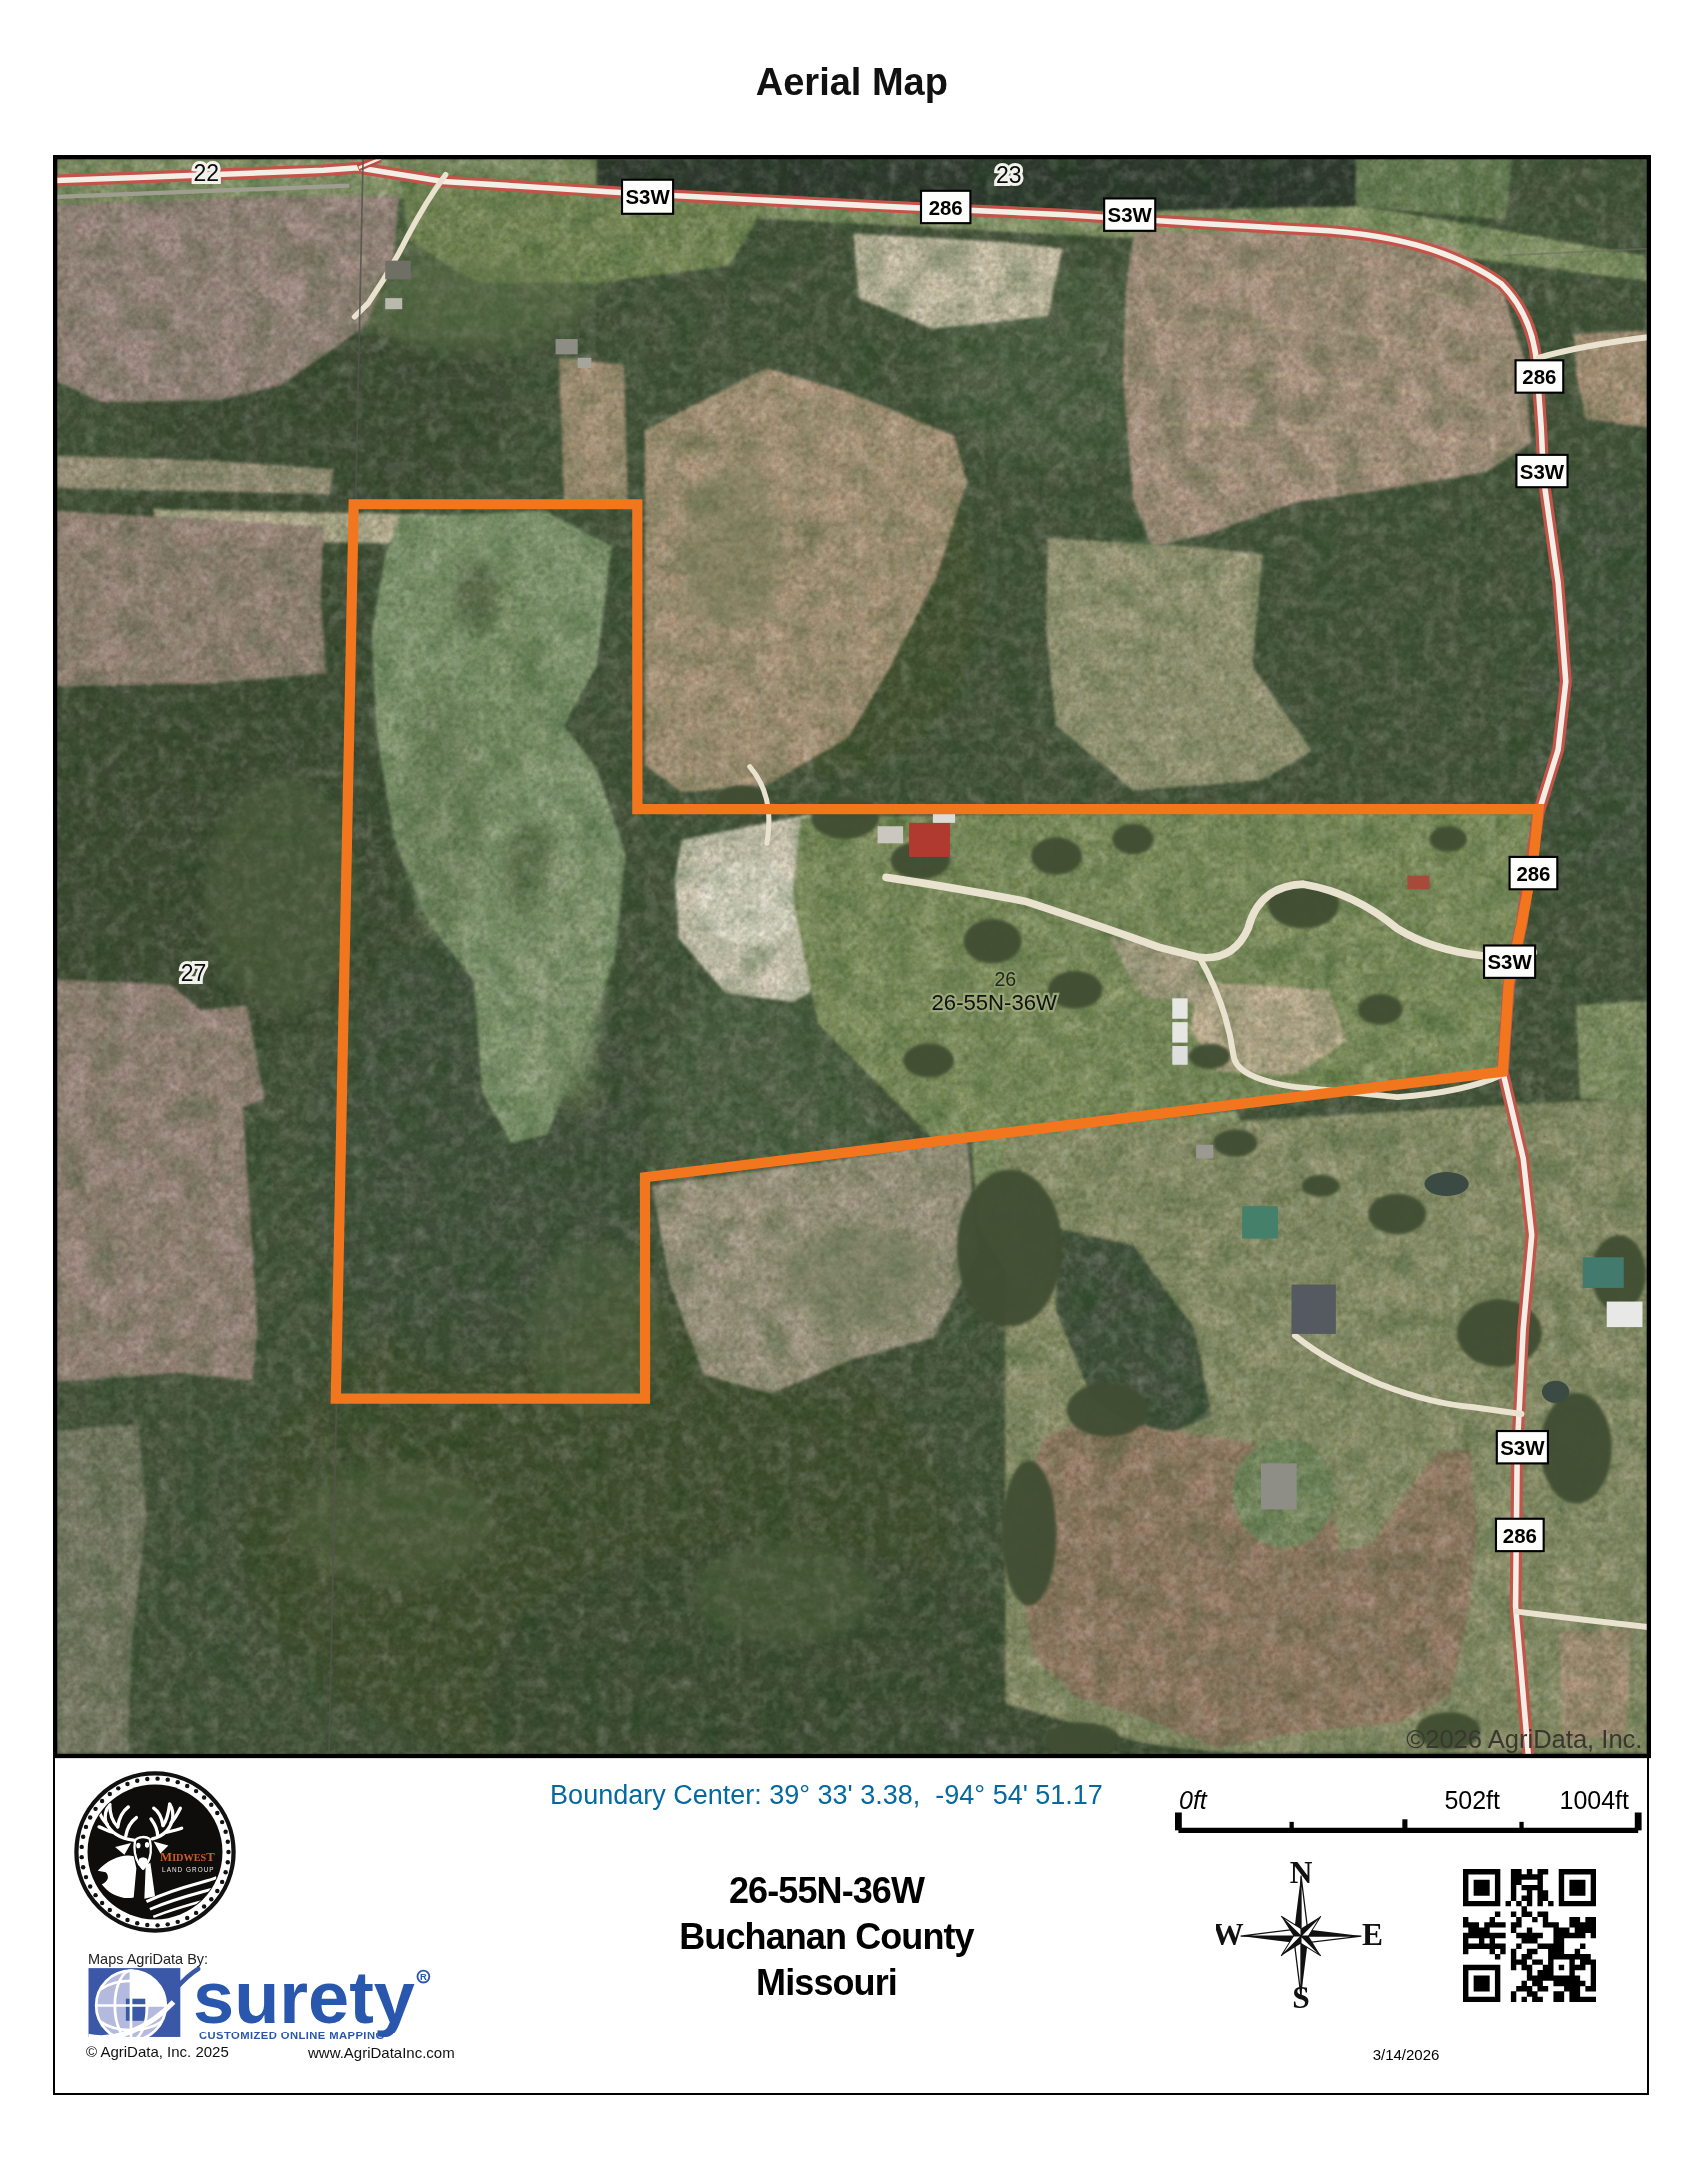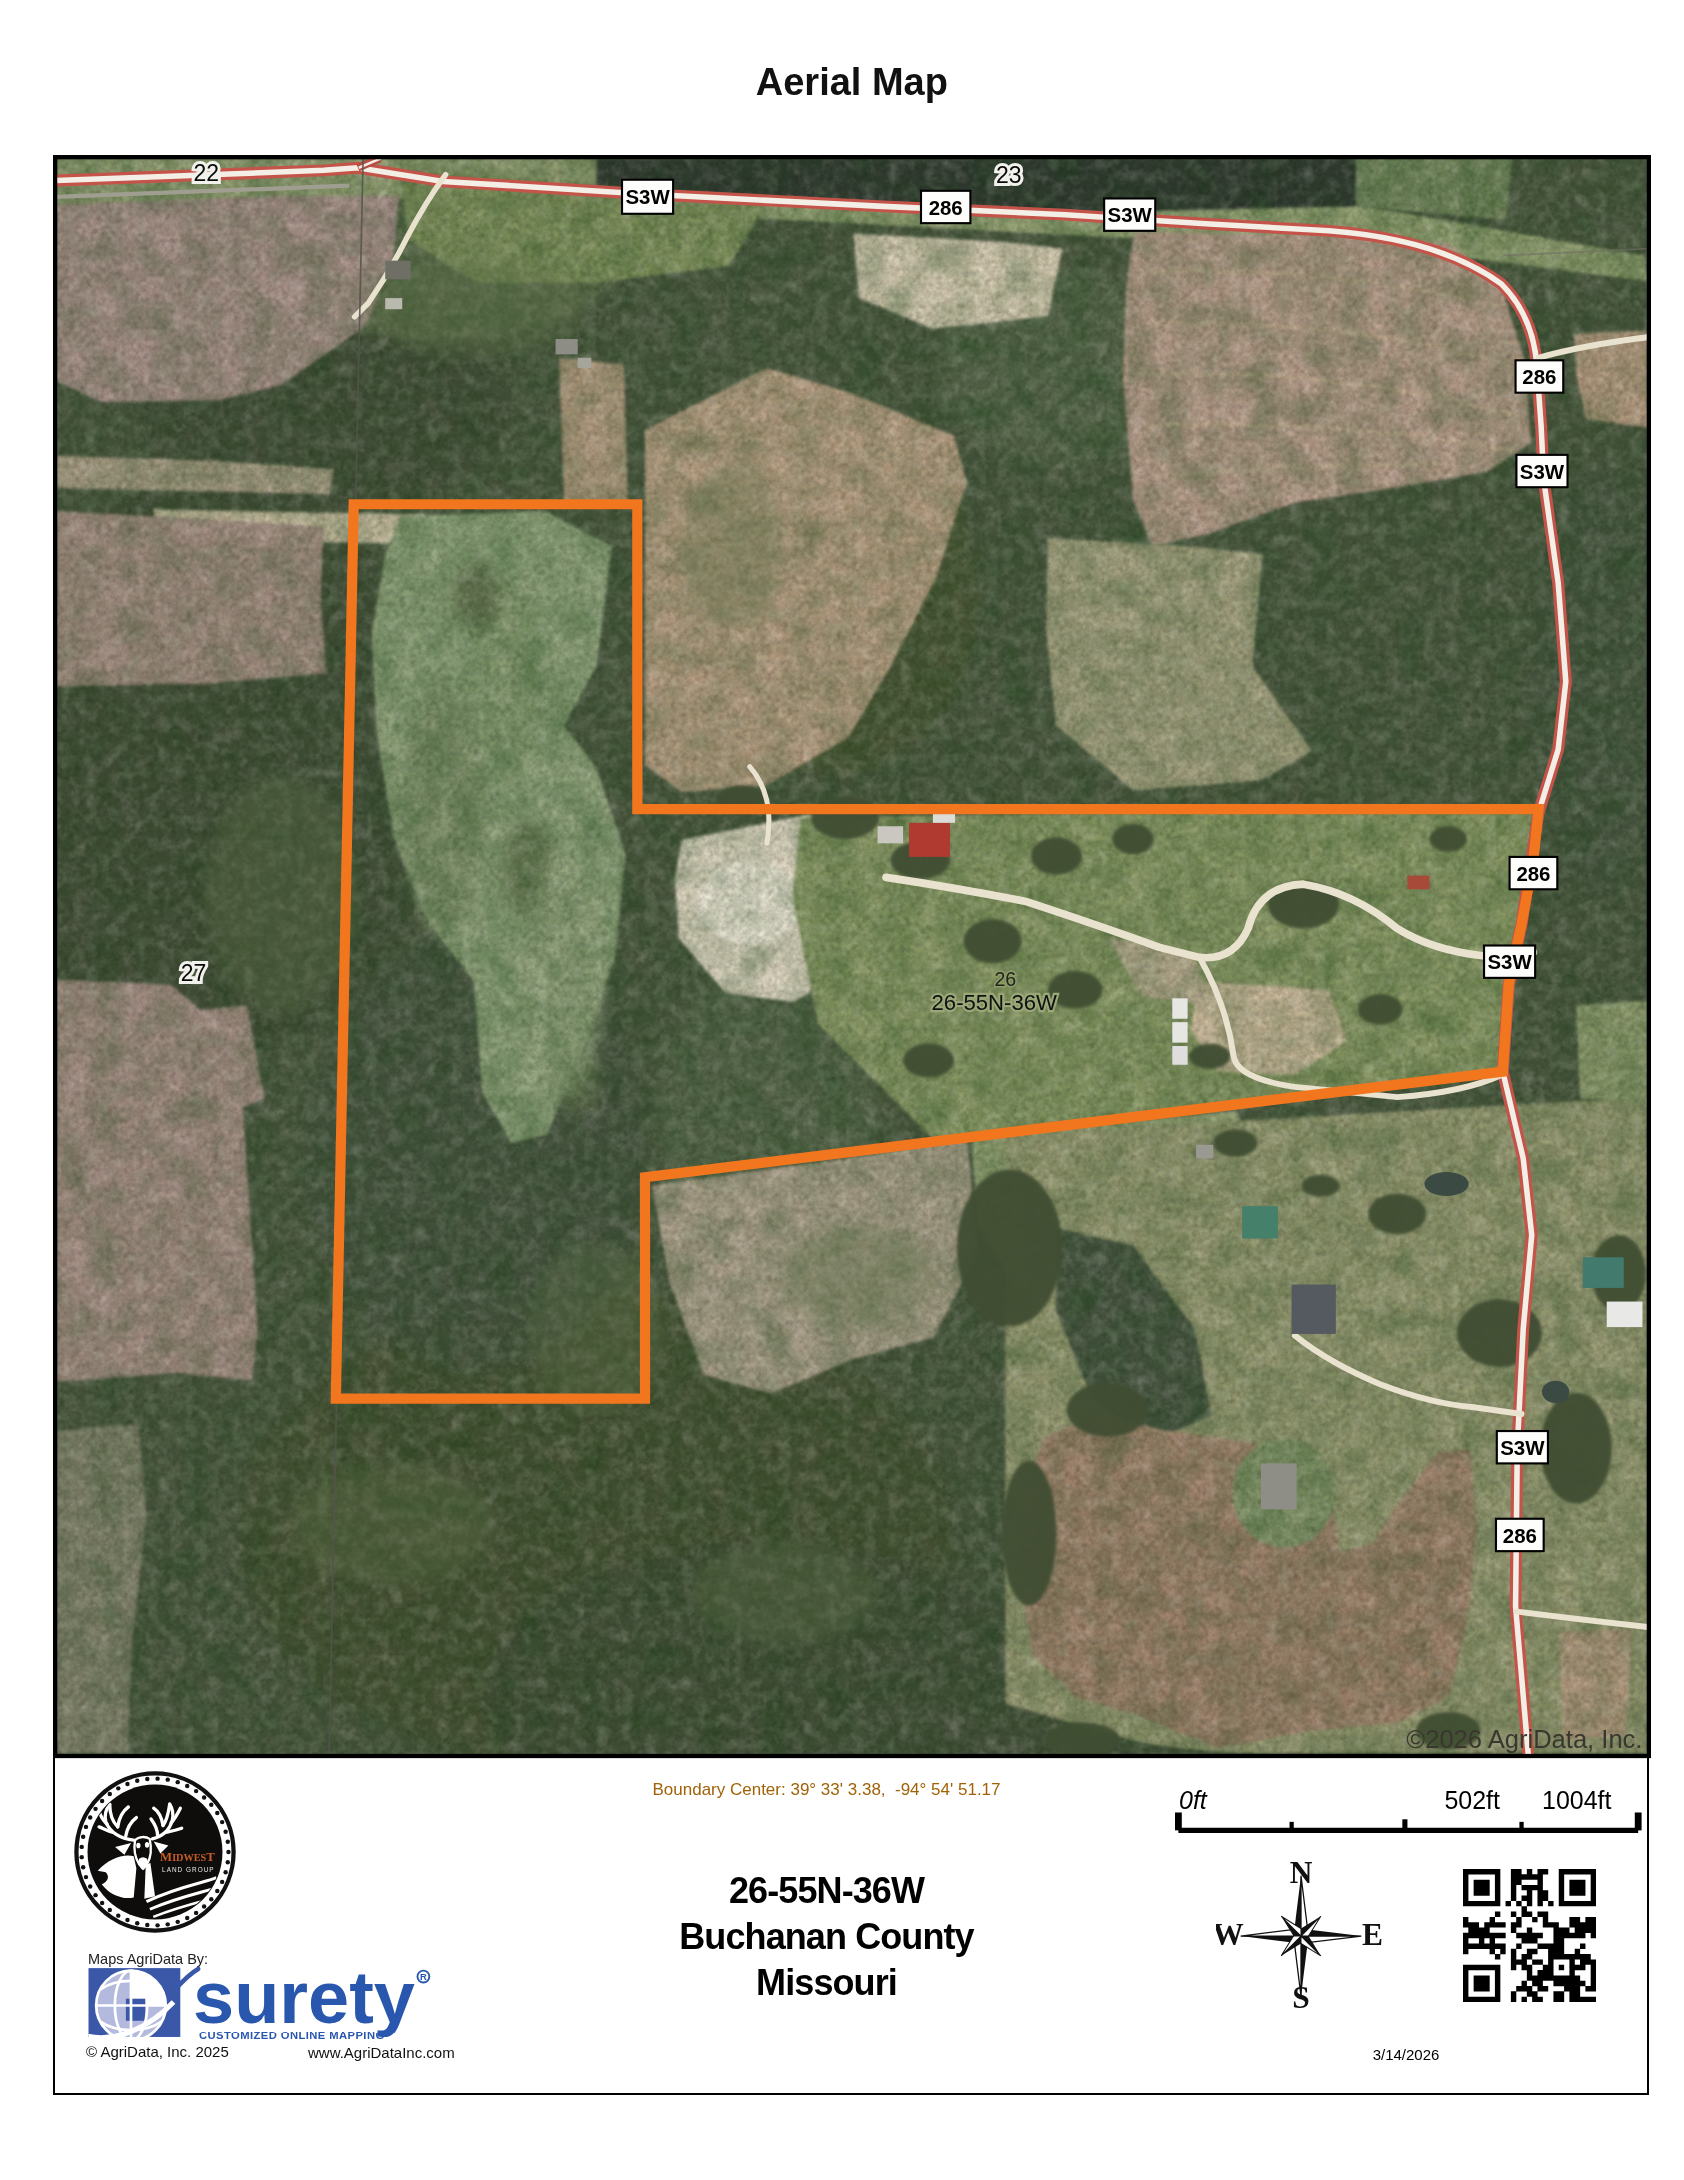--- a/index.html
+++ b/index.html
@@ -2,26 +2,26 @@
 <html style="font-size:13.6px"><head><meta charset="utf-8">
 <style>
 html,body{margin:0;padding:0;width:1685px;height:2181px;background:#fff;overflow:hidden;
  font-family:"Liberation Sans",sans-serif;}
 #title{position:absolute;left:9.4px;top:61px;width:1685px;text-align:center;
  font-weight:bold;font-size:38px;color:#111;}
 #fbox{position:absolute;left:53px;top:1756px;width:1592px;height:335px;border:2.6px solid #000;}
 #mapsby{position:absolute;left:88px;top:1951px;font-size:14.5px;color:#222;}
 #agd{position:absolute;left:86px;top:2043px;font-size:15px;color:#111;}
 #www{position:absolute;left:308px;top:2044px;font-size:15px;color:#111;}
-#bc{position:absolute;left:486px;top:1780px;width:681px;text-align:center;font-size:17px;color:#a16207;}
+#bc{position:absolute;left:486px;top:1780px;width:681px;text-align:center;font-size:27px;color:#0369a1;}
 #cblock{position:absolute;left:486px;top:1868px;width:681px;text-align:center;
  font-weight:bold;font-size:36px;line-height:46px;color:#000;letter-spacing:-0.9px;}
 #ft0{position:absolute;left:1179px;top:1786px;font-size:25px;font-style:italic;}
 #ft1{position:absolute;left:1406px;top:1786px;width:94px;text-align:right;font-size:25px;}
-#ft2{position:absolute;left:1542px;top:1786px;width:87px;font-size:25px;}
+#ft2{position:absolute;left:1542px;top:1786px;width:87px;text-align:right;font-size:25px;}
 #date{position:absolute;left:1337px;top:2046px;width:138px;text-align:center;font-size:15px;}
 </style></head>
 <body>
 <div id="title">Aerial Map</div>
 <svg style="position:absolute;left:53px;top:155px" width="1598" height="1604" viewBox="62 182 1876 1883">
 <defs>
 <clipPath id="mc">
         <rect x="66" y="186" width="1868" height="1875"></rect>
       </clipPath>
 <filter id="b2" x="-20%" y="-20%" width="140%" height="140%">

